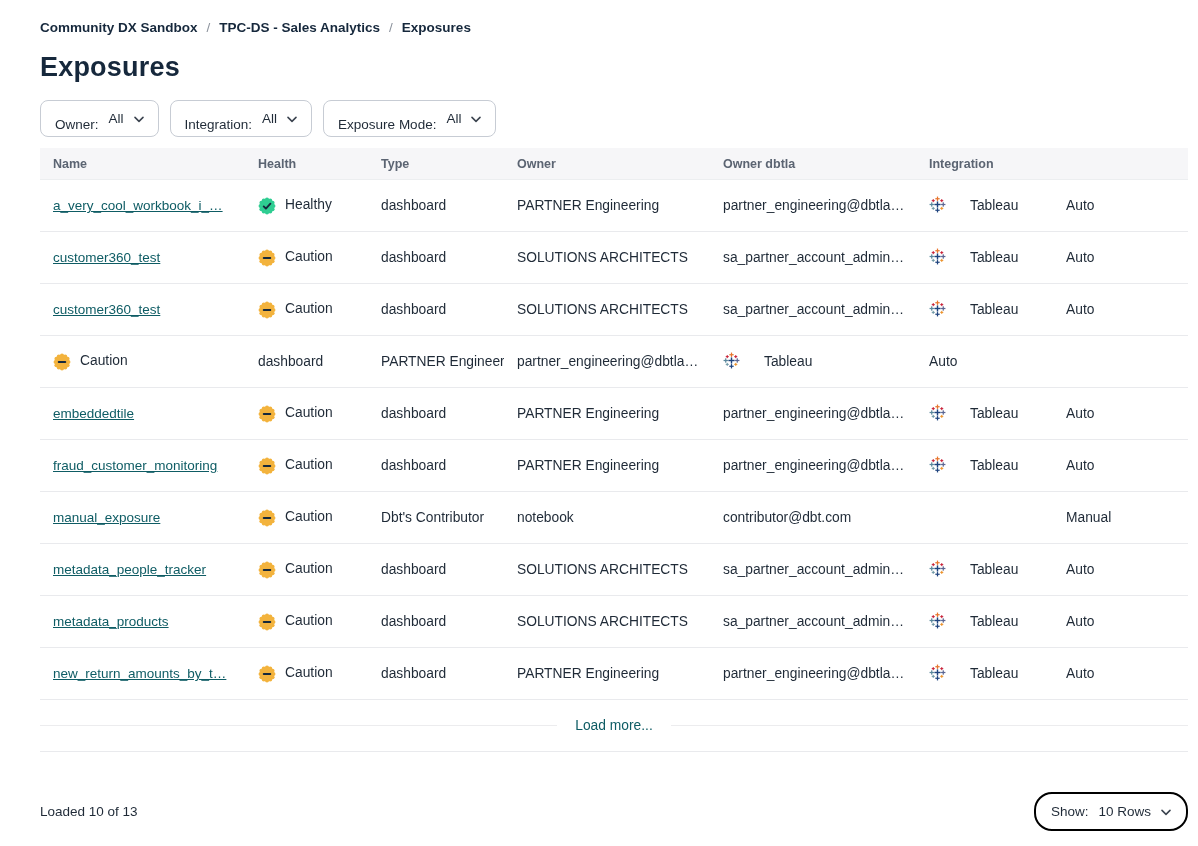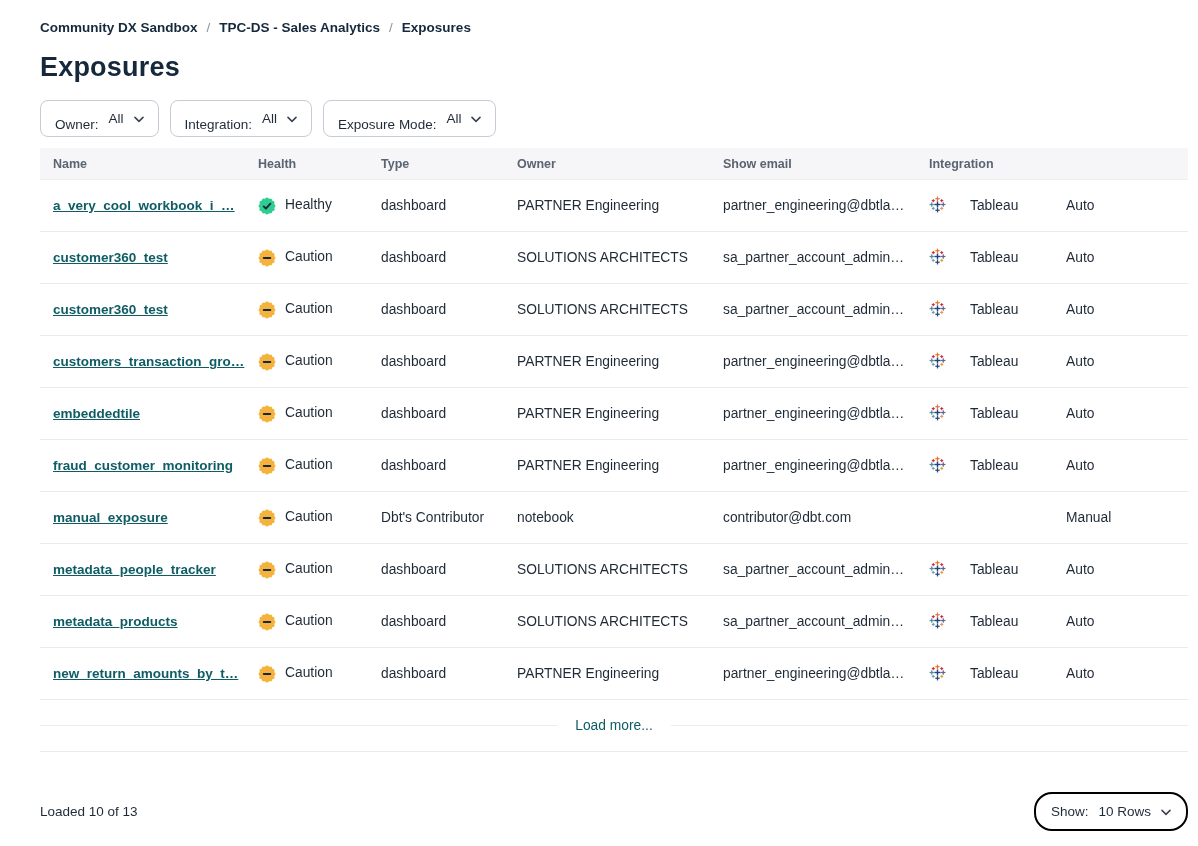--- a/index.html
+++ b/index.html
@@ -23,21 +23,21 @@
     border-radius: 8px; height: 37px; padding: 0 14px; font-family: inherit; font-size: 13.5px; color: #1f2a37; cursor: pointer; }
   .filter-btn .f-label { color: #1f2a37; margin-top: 12px; }
   .filter-btn .f-val { color: #1f2a37; }
 
   
   .grid { display: grid; grid-template-columns: 205px 123px 136px 206px 206px 137px 135px; width: 1148px; }
   .thead { background: #f6f6f8; height: 32px; border-bottom: 1px solid #eceef0; }
   .th { display: flex; align-items: center; padding-left: 13px; font-size: 12.5px; font-weight: 700; color: #5b6472; }
   .trow { height: 52px; border-bottom: 1px solid #e9eaed; background: #fff; }
   .td { display: flex; align-items: center; padding-left: 13px; font-size: 13.8px; color: #1f2a37; overflow: hidden; white-space: nowrap; }
-  .name-link { color: #0e5c64; font-weight: 700; text-decoration: underline; cursor: pointer; font-size: 13.5px; }
+  .name-link { color: #0e5c64; font-weight: 400; text-decoration: underline; cursor: pointer; font-size: 13.5px; }
   .badge-wrap { display: flex; align-items: flex-start; gap: 9px; }
   .badge-wrap svg { display: block; }
   .integ-wrap { display: flex; align-items: center; gap: 24px; }
 
   
   .load-more-row { height: 52px; display: flex; align-items: center; gap: 18px; width: 1148px; border-bottom: 1px solid #e9eaed; }
   .load-more-row .rule { flex: 1; height: 1px; background: #ececee; }
   .load-more { color: #0e5c64; font-size: 13.8px; cursor: pointer; text-decoration: none; }
 
   
@@ -84,21 +84,21 @@
             </svg></span>
         </button>
       </div>
 
     <div>
       <div class="grid thead" id="thead">
           <div class="th">Name</div>
           <div class="th">Health</div>
           <div class="th">Type</div>
           <div class="th">Owner</div>
-          <div class="th">Show email</div>
+          <div class="th">Owner dbtla</div>
           <div class="th">Integration</div>
         </div>
       <div id="tbody">
           <div class="grid trow">
             <div class="td">
               <a class="name-link">a_very_cool_workbook_i_…</a>
             </div>
             <div class="td">
               <span class="badge-wrap">
                 <span>
@@ -261,23 +261,20 @@
                     <rect x="8.35" y="12.8" width="1.3" height="4.6" fill="#1F447E"></rect>
                     <rect x="6.7" y="14.45" width="4.6" height="1.3" fill="#1F447E"></rect>
                   </svg></span>
                 <span>Tableau</span>
               </span>
             </div>
             <div class="td">Auto</div>
           </div>
           <div class="grid trow">
             <div class="td">
-              <a class="name-link">customers_transaction_gro…</a>
-            </div>
-            <div class="td">
               <span class="badge-wrap">
                 <span>
                   <svg width="18" height="18" viewBox="0 0 18 18">
                     <circle cx="15.40" cy="9.00" r="2.05" fill="#f3b33d"></circle>
                     <circle cx="14.54" cy="12.20" r="2.05" fill="#f3b33d"></circle>
                     <circle cx="12.20" cy="14.54" r="2.05" fill="#f3b33d"></circle>
                     <circle cx="9.00" cy="15.40" r="2.05" fill="#f3b33d"></circle>
                     <circle cx="5.80" cy="14.54" r="2.05" fill="#f3b33d"></circle>
                     <circle cx="3.46" cy="12.20" r="2.05" fill="#f3b33d"></circle>
                     <circle cx="2.60" cy="9.00" r="2.05" fill="#f3b33d"></circle>

